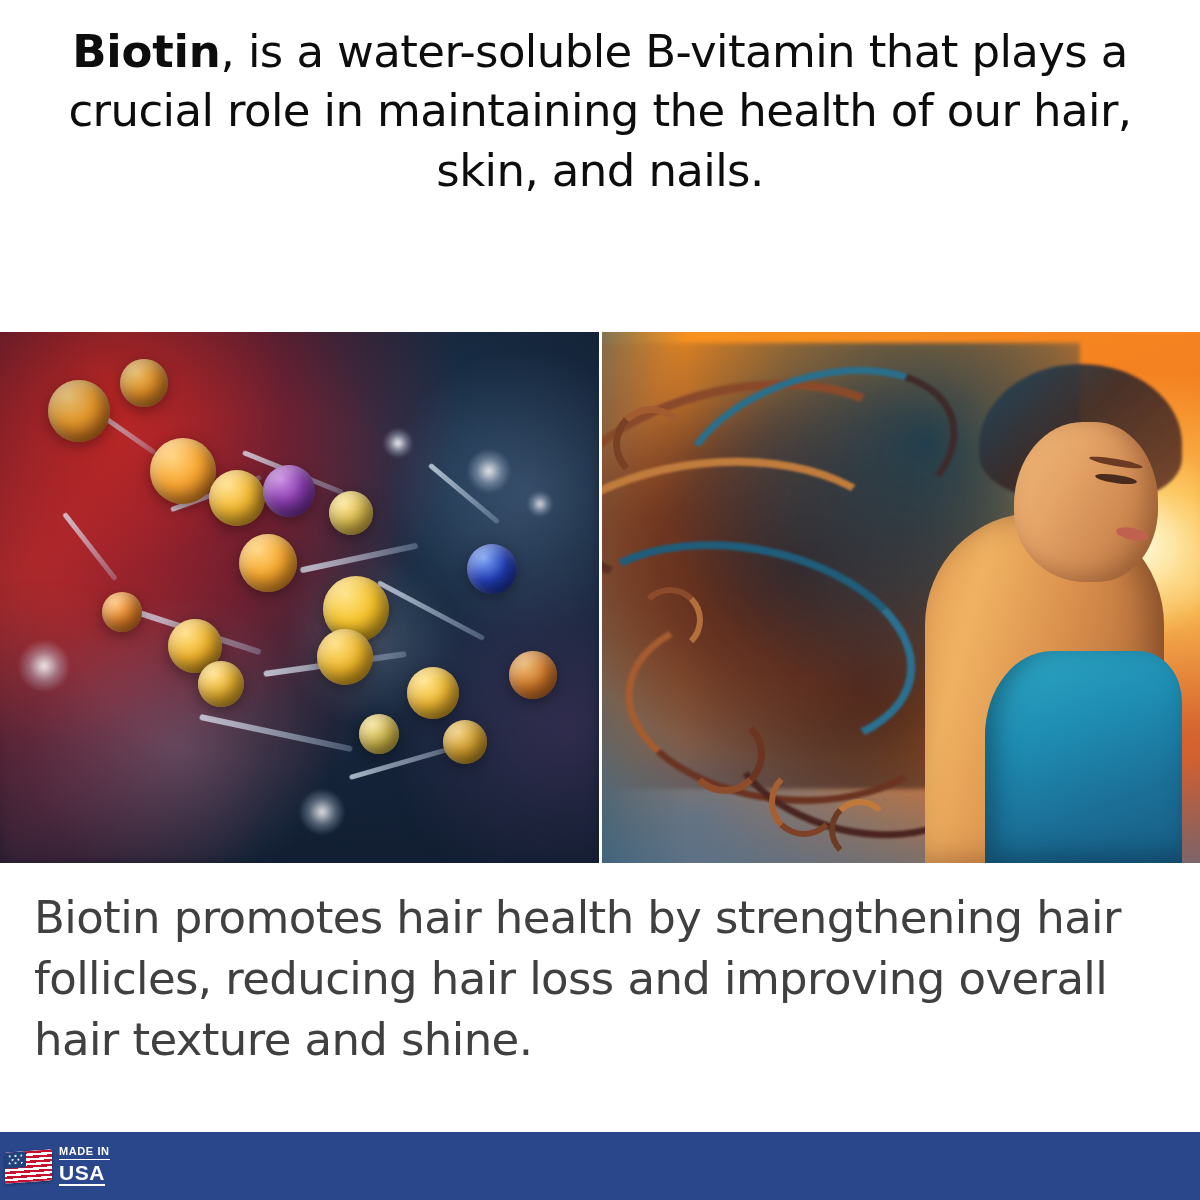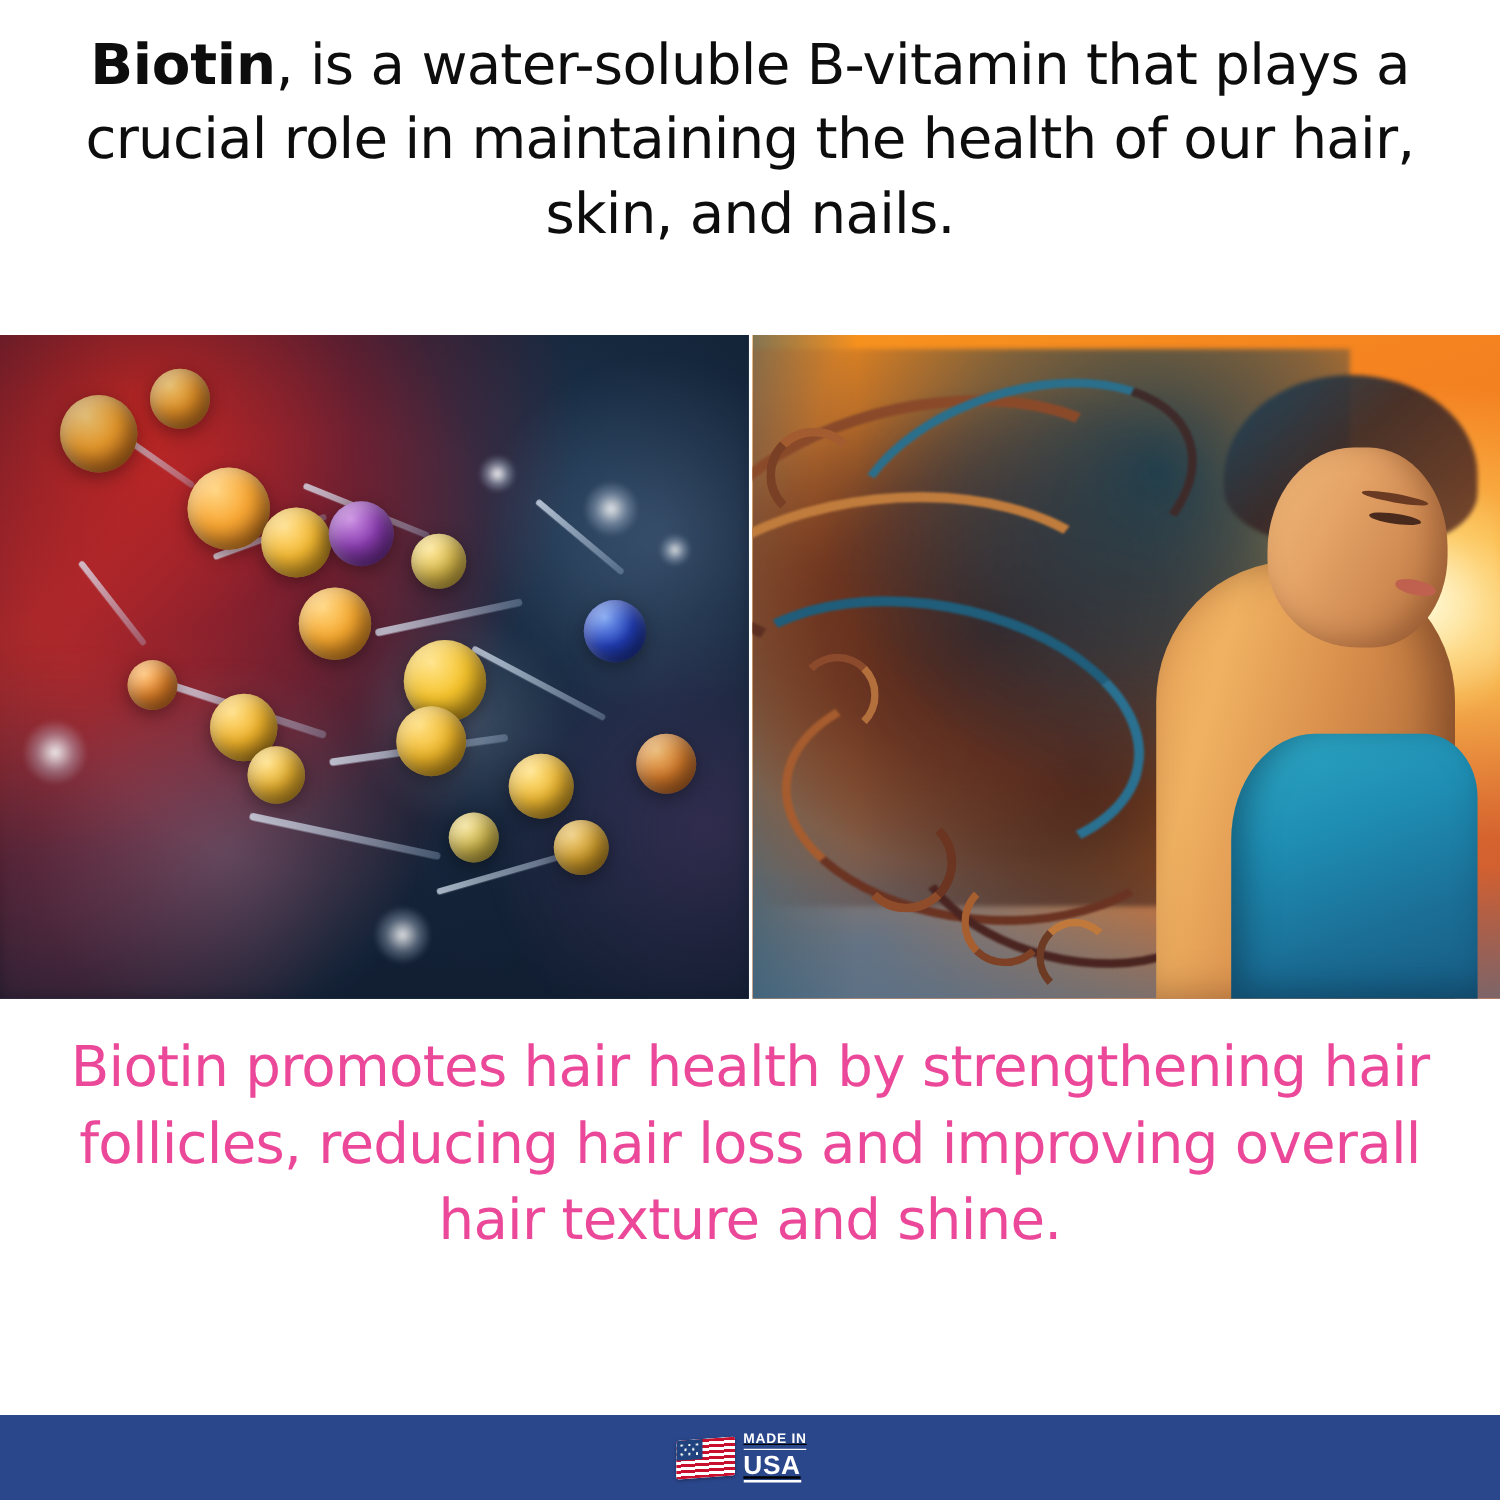--- a/index.html
+++ b/index.html
@@ -47,21 +47,21 @@
     flex: 0 0 auto;
     padding: 22px 30px 0 30px;
     box-sizing: border-box;
     text-align: center;
     color: #0d0d0d;
     font-family: "DejaVu Sans", "Liberation Sans", sans-serif;
     font-size: 45px;
     line-height: 1.32;
     font-weight: 400;
     letter-spacing: -0.6px;
-    height: 268px;
+    height: 332px;
   }
   .intro-text .lead {
     font-weight: 700;
     letter-spacing: -0.2px;
   }
 
   
   .image-strip {
     flex: 0 0 auto;
     display: flex;
@@ -243,39 +243,37 @@
     height: 42%;
     background: radial-gradient(circle at 62% 42%, rgba(255,250,215,0.85) 0%, rgba(255,226,140,0.45) 32%, rgba(255,200,90,0) 62%);
     filter: blur(4px);
   }
 
   
   .outro-text {
     flex: 1 1 auto;
     padding: 24px 34px 0 34px;
     box-sizing: border-box;
-    text-align: center;
-    color: #ec4899;
+    color: #404040;
     font-family: "DejaVu Sans", "Liberation Sans", sans-serif;
     font-size: 45px;
     line-height: 1.36;
     letter-spacing: -0.6px;
   }
 
   
   .footer-band {
     flex: 0 0 auto;
     height: 68px;
     background: #2A478B;
     display: flex;
     align-items: center;
-    justify-content: center;
+    justify-content: flex-start;
     padding-right: 14px;
     box-sizing: border-box;
-    text-decoration: underline;
   }
   .usa-badge {
     display: flex;
     align-items: center;
     gap: 7px;
     padding: 3px 5px;
   }
   .flag {
     position: relative;
     width: 47px;

